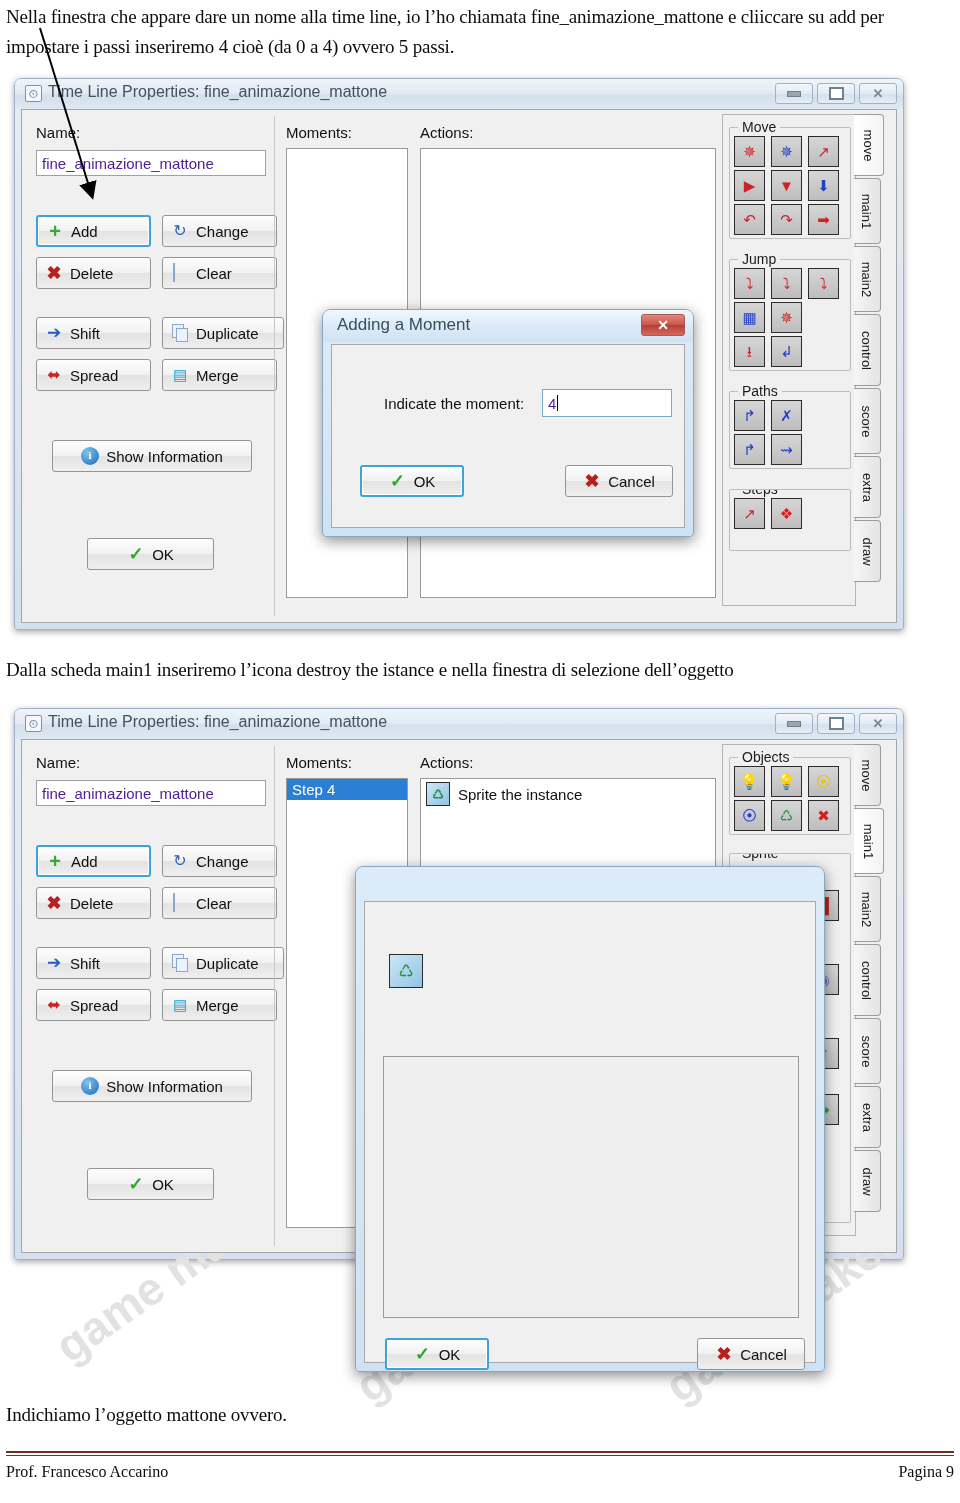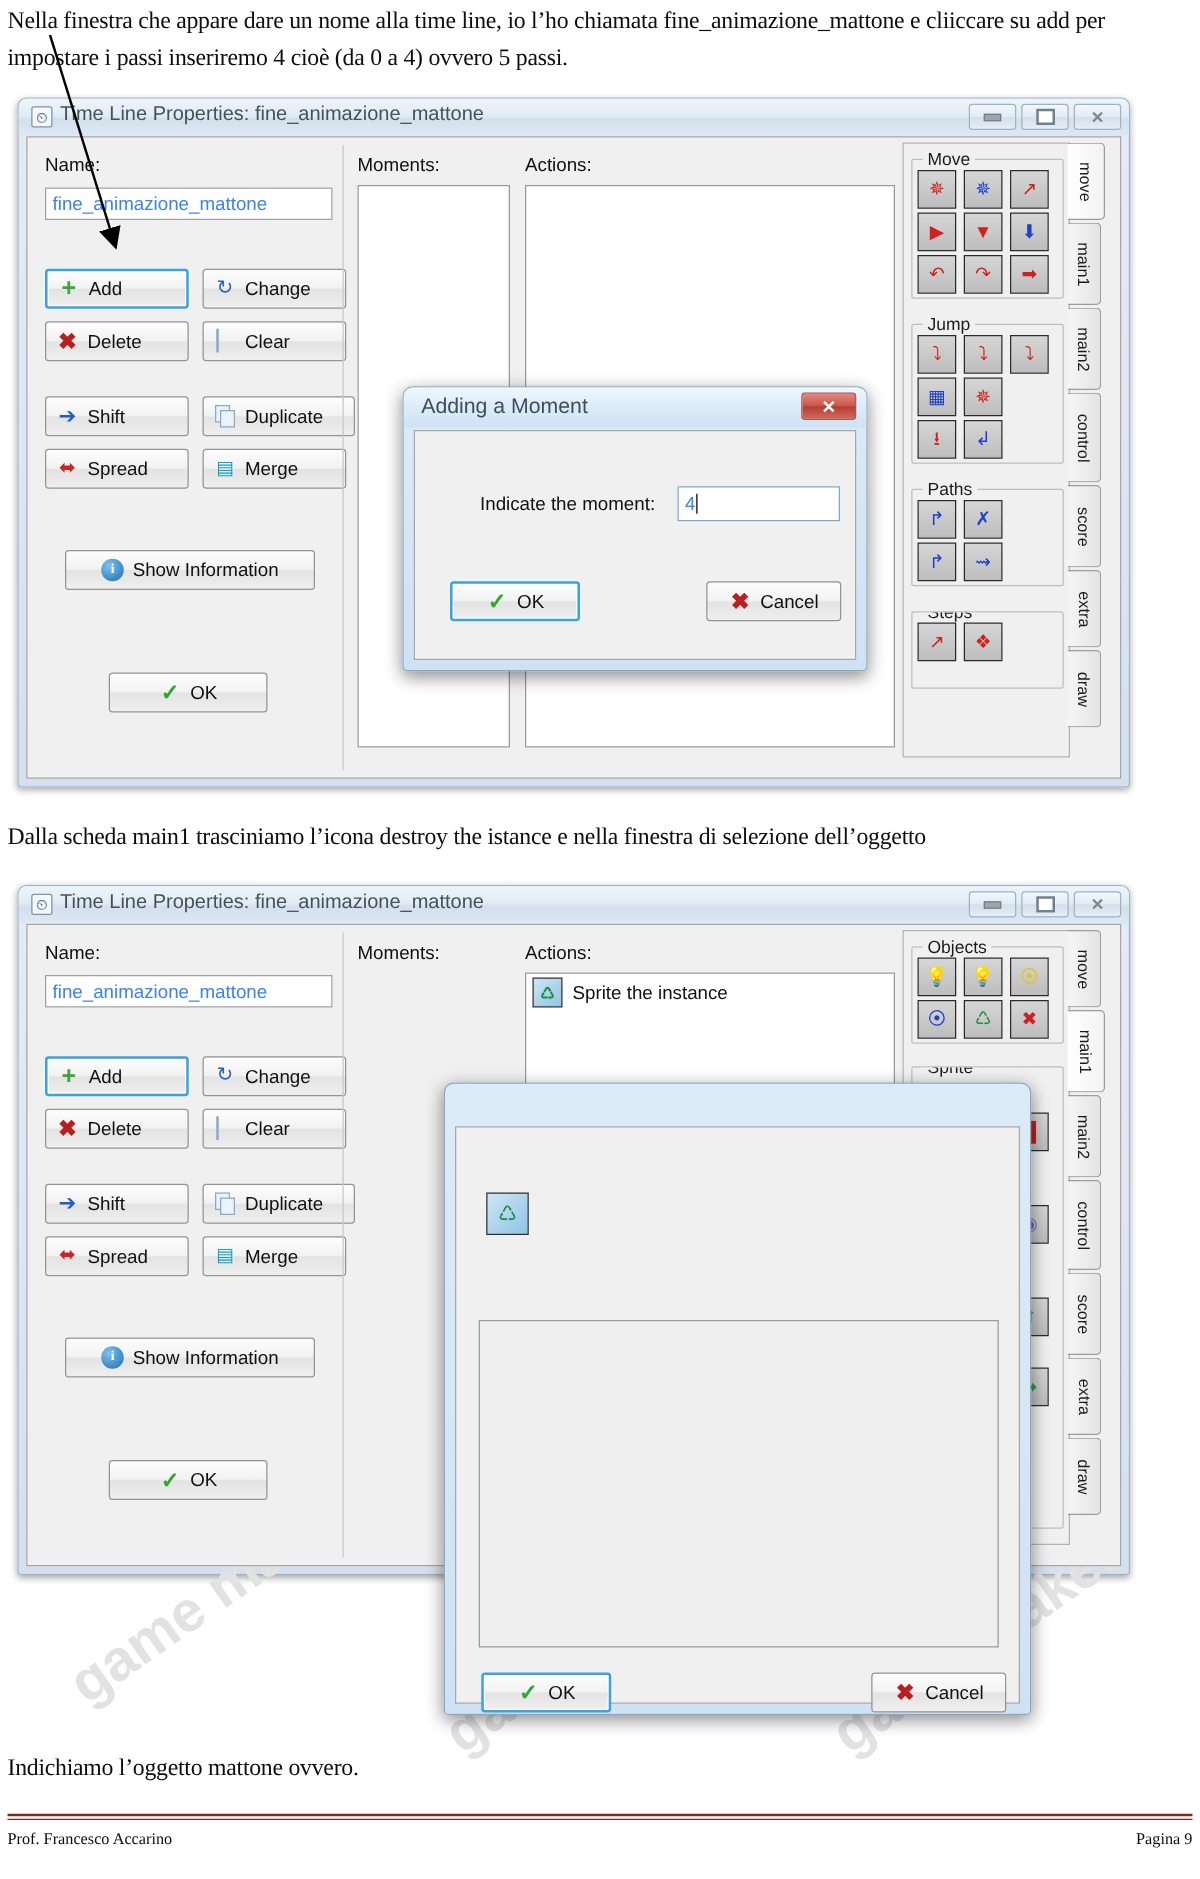--- a/index.html
+++ b/index.html
@@ -25,21 +25,21 @@
   #para-bot{ left:6px; top:1400px; width:946px; }
 
   
   #footer-rule{
     position:absolute; left:6px; top:1451px; width:948px; height:5px;
     border-top:2px solid #7b2c22; border-bottom:1px solid #7b2c22;
     background:#ffffff;
   }
   #footer-bar{
     position:absolute; left:6px; top:1463px; width:948px; height:32px;
-    font-family:"Liberation Serif", serif; font-size:13px; color:#0d0d0d;
+    font-family:"Liberation Serif", serif; font-size:16px; color:#0d0d0d;
   }
   #footer-left{ position:absolute; left:0; top:0; }
   #footer-right{ position:absolute; right:0; top:0; }
 
   
   .gm-window{
     position:absolute;
     background:linear-gradient(180deg,#e4ecf4 0%,#dfe8f2 40%,#d4e0ee 100%);
     border:1px solid #9fb4c8;
     border-radius:7px 7px 3px 3px;
@@ -77,21 +77,21 @@
     background:#f0f0f0; border:1px solid #a6a6a6;
   }
 
   
   .gm-label{
     position:absolute; font-size:15px; color:#101010;
     font-family:"Liberation Sans", sans-serif; white-space:nowrap;
   }
   .gm-textbox{
     position:absolute; background:#ffffff; border:1px solid #a0a0a0;
-    font-size:15px; color:#3b82f6; padding:2px 5px;
+    font-size:15px; color:#4c1d95; padding:2px 5px;
     display:flex; align-items:center; white-space:nowrap; overflow:hidden;
   }
 
   
   .gm-btn{
     position:absolute;
     background:linear-gradient(180deg,#fdfdfd 0%,#f2f2f2 48%,#e3e3e3 52%,#efefef 100%);
     border:1px solid #949494; border-radius:3px;
     display:flex; align-items:center; gap:7px;
     padding:0 8px; font-size:15px; color:#101010;
@@ -444,21 +444,21 @@
         <span>OK</span>
       </div>
       <div class="gm-btn" style="left:233px; top:120px; width:108px; height:32px; justify-content:center;">
         <span class="bico ic-x">✖</span>
         <span>Cancel</span>
       </div>
     </div>
   </div>
 </div>
 
-<div class="doc-para" id="para-mid">Dalla scheda main1 trasciniamo l’icona destroy the istance e nella finestra di selezione dell’oggetto</div>
+<div class="doc-para" id="para-mid">Dalla scheda main1 inseriremo l’icona destroy the istance e nella finestra di selezione dell’oggetto</div>
 
 <div class="gm-window" style="left:14px; top:708px; width:890px; height:552px;">
 
   <div class="wm" style="left:30px; top:620px;">game maker</div>
   <div class="wm" style="left:330px; top:660px;">game maker</div>
   <div class="wm" style="left:640px; top:660px;">game maker</div>
 
   <div class="gm-titlebar">
     <div class="gm-title-icon">⏲</div>
     <div class="gm-title-text">Time Line Properties: fine_animazione_mattone</div>
@@ -512,20 +512,23 @@
       <span>Show Information</span>
     </div>
     <div class="gm-btn" style="left:65px; top:428px; width:127px; height:32px; justify-content:center;">
       <span class="bico ic-check">✓</span>
       <span>OK</span>
     </div>
 
     <div style="position:absolute; left:252px; top:6px; bottom:6px; width:1px; background:#c8c8c8;"></div>
 
     <div class="gm-label" style="left:264px; top:14px;">Moments:</div>
+    <div class="gm-list" style="left:264px; top:38px; width:122px; height:450px;">
+      <div class="gm-list-item sel">Step 4</div>
+    </div>
 
     <div class="gm-label" style="left:398px; top:14px;">Actions:</div>
     <div class="gm-list" style="left:398px; top:38px; width:296px; height:450px;">
       <div class="gm-action-item">
         <span style="width:24px;height:24px;flex:0 0 24px;border:1px solid #2b2b2b;
                      background:linear-gradient(135deg,#cfe6f5,#8fc4e6);
                      display:flex;align-items:center;justify-content:center;
                      color:#1f8f3f;font-size:13px;font-weight:bold;">♺</span>
         <span>Sprite the instance</span>
       </div>

